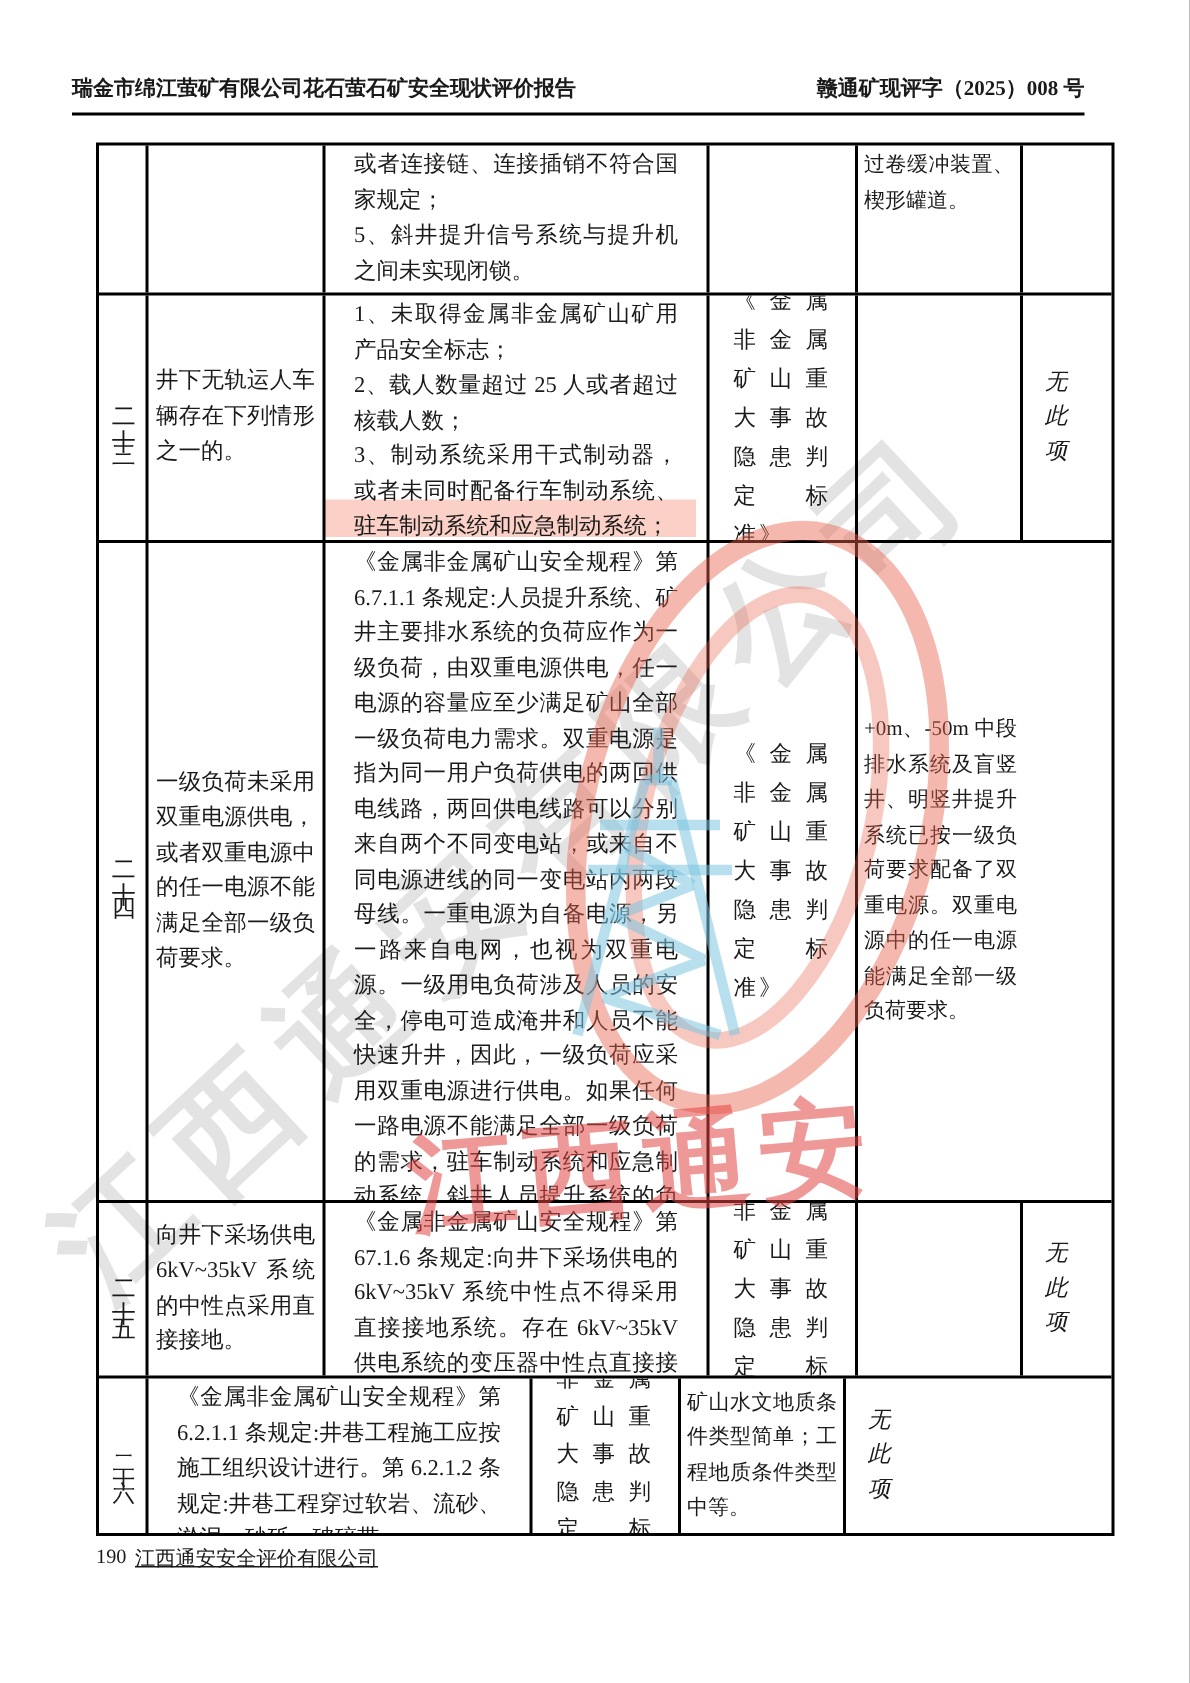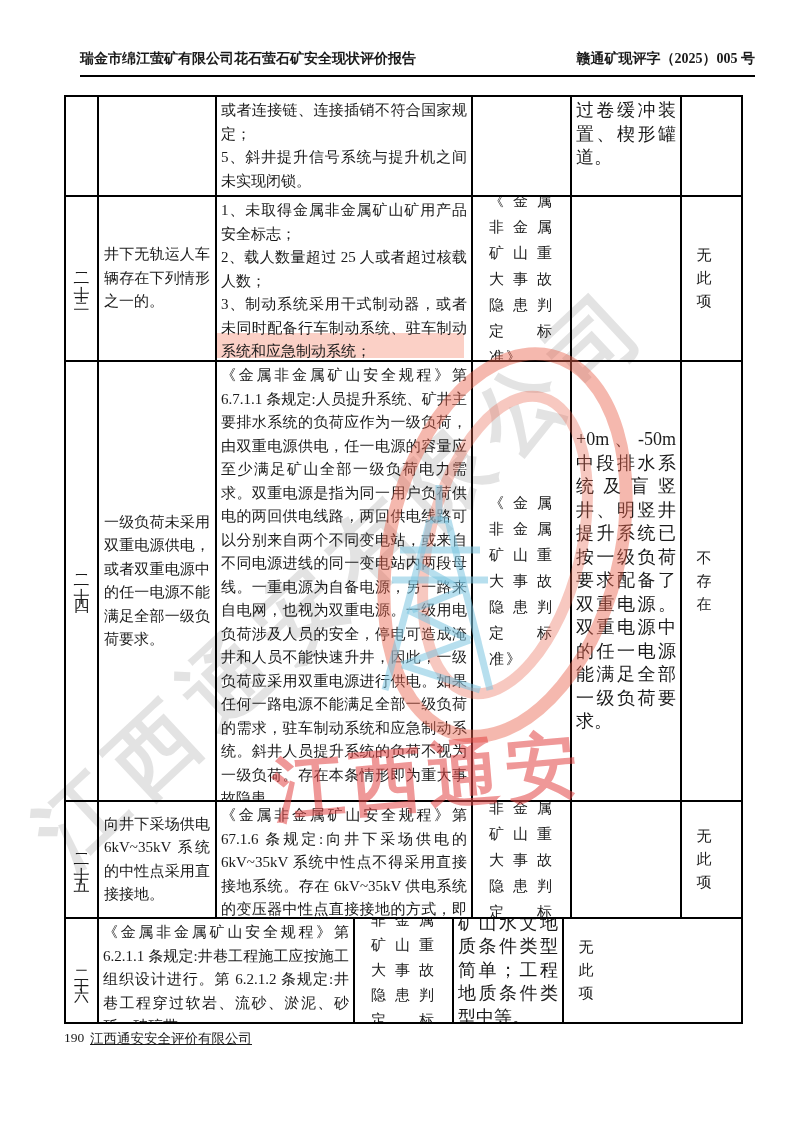--- a/index.html
+++ b/index.html
@@ -20,51 +20,51 @@
     white-space:nowrap;color:rgba(128,128,128,0.22);
     z-index:1;pointer-events:none;
   }
   .wm-band{
     position:absolute;z-index:1;pointer-events:none;
     background:rgba(247,150,128,0.45);
   }
   
   .content{position:relative;z-index:2;}
   .pageheader{
-    position:absolute;left:80px;top:50px;width:675px;
+    position:absolute;left:48px;top:50px;width:675px;
     display:flex;justify-content:space-between;align-items:flex-end;
     font-size:14px;font-weight:bold;
     border-bottom:2px solid #000;padding-bottom:7px;
   }
   .doc-table{
     position:absolute;left:64px;top:95px;width:679px;
     border:2px solid #000;box-sizing:border-box;
     background:transparent;
   }
   .trow{display:flex;box-sizing:border-box;border-bottom:2px solid #000;}
   .trow:last-child{border-bottom:none;}
   .cell{box-sizing:border-box;border-right:2px solid #000;overflow:hidden;}
   .cell:last-child{border-right:none;}
   .c-num{width:33px;display:flex;align-items:center;justify-content:center;}
   .c-num .v{
     writing-mode:vertical-rl;text-orientation:upright;
     font-size:16px;letter-spacing:12px;line-height:30px;
   }
   .c-sit{width:118px;display:flex;flex-direction:column;justify-content:center;
     padding:2px 5px;font-size:15px;line-height:23.5px;text-align:justify;}
-  .c-basis{width:256px;padding:2px 4px;font-size:15px;line-height:23.5px;
+  .c-basis{width:256px;padding:2px 19px;font-size:15px;line-height:23.5px;
     white-space:pre-wrap;text-align:justify;}
   .c-std{width:99px;display:flex;align-items:center;padding:0 16px;}
   .c-std .v{font-size:15px;line-height:26px;letter-spacing:2px;text-align:justify;width:100%;}
   .c-stat{width:110px;display:flex;flex-direction:column;padding:2px 4px;
-    font-size:18px;line-height:23.5px;text-align:justify;}
+    font-size:14px;line-height:23.5px;text-align:justify;}
   .stat-center{justify-content:center;}
   .stat-top{justify-content:flex-start;}
   .c-con{width:44px;display:flex;align-items:center;justify-content:center;
-    padding:0 12px;font-size:15px;line-height:23px;text-align:center;}
+    padding:0 12px;font-size:15px;line-height:23px;text-align:center;font-style:italic;}
   .pagefooter{
     position:absolute;left:64px;top:1030px;width:675px;
     font-size:13.5px;
   }
   .pagefooter .company{position:absolute;left:26px;top:0;text-decoration:underline;}
   .pagefooter .pnum{position:absolute;left:0;width:675px;top:0;}
   
   .wm-stamp{position:absolute;left:330px;top:320px;z-index:3;pointer-events:none;}
   .wm-redtext{
     position:absolute;left:272px;top:730px;z-index:3;pointer-events:none;
@@ -78,21 +78,21 @@
 <div class="page">
 
   <div class="wm-diagonal">江西通安有限公司</div>
 
   <div class="wm-band" style="left:216px;top:333px;width:248px;height:25px;"></div>
 
   <div class="content">
 
     <div class="pageheader">
       <span>瑞金市绵江萤矿有限公司花石萤石矿安全现状评价报告</span>
-      <span>赣通矿现评字（2025）005 号</span>
+      <span>赣通矿现评字（2025）008 号</span>
     </div>
 
     <div class="doc-table">
 
       <div class="trow" style="height:100px">
         <div class="cell c-num">
             <span class="v"></span>
           </div>
         <div class="cell c-sit">
             <span></span>
@@ -138,23 +138,20 @@
           </div>
         <div class="cell c-sit">
             <span>一级负荷未采用双重电源供电，或者双重电源中的任一电源不能满足全部一级负荷要求。</span>
           </div>
         <div class="cell c-basis">《金属非金属矿山安全规程》第 6.7.1.1 条规定:人员提升系统、矿井主要排水系统的负荷应作为一级负荷，由双重电源供电，任一电源的容量应至少满足矿山全部一级负荷电力需求。双重电源是指为同一用户负荷供电的两回供电线路，两回供电线路可以分别来自两个不同变电站，或来自不同电源进线的同一变电站内两段母线。一重电源为自备电源，另一路来自电网，也视为双重电源。一级用电负荷涉及人员的安全，停电可造成淹井和人员不能快速升井，因此，一级负荷应采用双重电源进行供电。如果任何一路电源不能满足全部一级负荷的需求，驻车制动系统和应急制动系统。斜井人员提升系统的负荷不视为一级负荷。存在本条情形即为重大事故隐患。</div>
         <div class="cell c-std">
             <span class="v">《金属非金属矿山重大事故隐患判定标准》</span>
           </div>
         <div class="cell c-stat stat-center">
             <span>+0m、-50m 中段排水系统及盲竖井、明竖井提升系统已按一级负荷要求配备了双重电源。双重电源中的任一电源能满足全部一级负荷要求。</span>
-          </div>
-        <div class="cell c-con">
-            <span>不存在</span>
           </div>
       </div>
 
       <div class="trow" style="height:117px">
         <div class="cell c-num">
             <span class="v">二十五</span>
           </div>
         <div class="cell c-sit">
             <span>向井下采场供电 6kV~35kV 系统的中性点采用直接接地。</span>
           </div>

